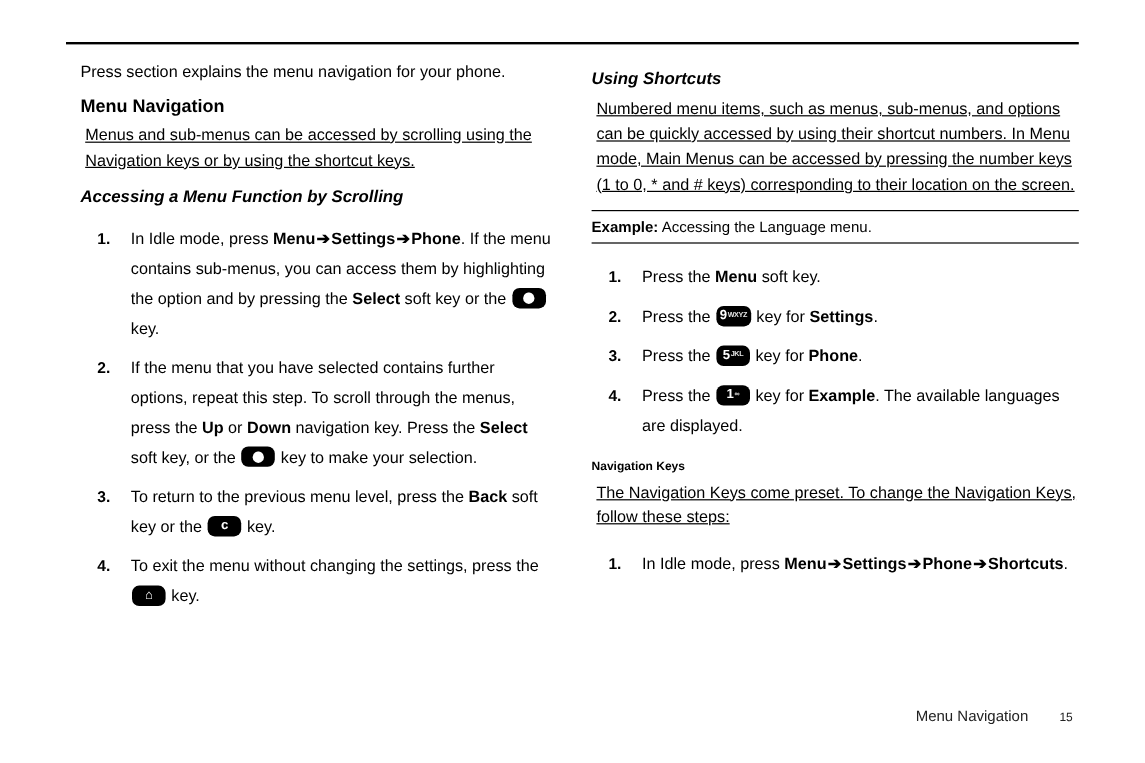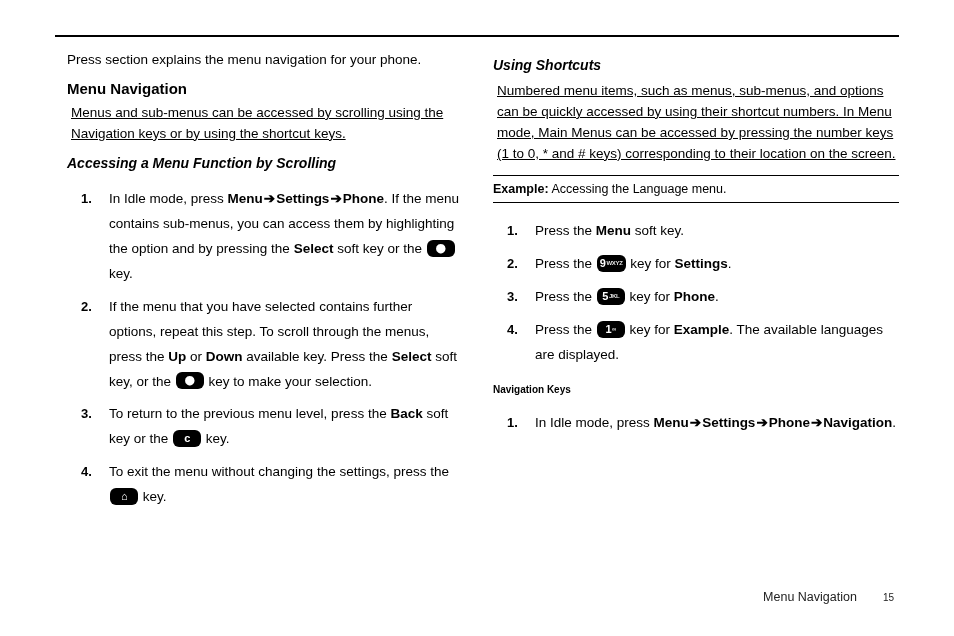--- a/index.html
+++ b/index.html
@@ -150,21 +150,21 @@
     <div class="col">
       <p class="intro">Press section explains the menu navigation for your phone.</p>
       <div class="h2">Menu Navigation</div>
       <p class="body-p">Menus and sub-menus can be accessed by scrolling using the Navigation keys or by using the shortcut keys.</p>
       <div class="h3-italic">Accessing a Menu Function by Scrolling</div>
       <ol class="steps">
         <li>
           <span>In Idle mode, press </span><span class="b">Menu</span><span class="arrow"> ➔ </span><span class="b">Settings</span><span class="arrow"> ➔ </span><span class="b">Phone</span><span>. If the menu contains sub-menus, you can access them by highlighting the option and by pressing the </span><span class="b">Select</span><span> soft key or the </span><span class="key"><span class="g">⬤</span></span><span> key.</span>
         </li>
         <li>
-          <span>If the menu that you have selected contains further options, repeat this step. To scroll through the menus, press the </span><span class="b">Up</span><span> or </span><span class="b">Down</span><span> available key. Press the </span><span class="b">Select</span><span> soft key, or the </span><span class="key"><span class="g">⬤</span></span><span> key to make your selection.</span>
+          <span>If the menu that you have selected contains further options, repeat this step. To scroll through the menus, press the </span><span class="b">Up</span><span> or </span><span class="b">Down</span><span> navigation key. Press the </span><span class="b">Select</span><span> soft key, or the </span><span class="key"><span class="g">⬤</span></span><span> key to make your selection.</span>
         </li>
         <li>
           <span>To return to the previous menu level, press the </span><span class="b">Back</span><span> soft key or the </span><span class="key"><span class="g big">ᴄ</span></span><span> key.</span>
         </li>
         <li>
           <span>To exit the menu without changing the settings, press the </span><span class="key"><span class="g big">⌂</span></span><span> key.</span>
         </li>
       </ol>
     </div>
 
@@ -196,23 +196,24 @@
         </li>
         <li>
           <span>Press the </span><span class="key"><span class="g">
                 <span class="big">1</span>
                 <span class="sm">∞</span>
               </span></span><span> key for </span><span class="b">Example</span><span>. The available languages are displayed.</span>
         </li>
       </ol>
 
       <div class="h3-bold" style="margin-left:0">Navigation Keys</div>
+      <p class="body-p" style="margin-left:4px">The Navigation Keys come preset. To change the Navigation Keys, follow these steps:</p>
       <ol class="steps" style="margin-left:14px">
         <li>
-          <span>In Idle mode, press </span><span class="b">Menu</span><span class="arrow"> ➔ </span><span class="b">Settings</span><span class="arrow"> ➔ </span><span class="b">Phone</span><span class="arrow"> ➔ </span><span class="b">Navigation</span><span>.</span>
+          <span>In Idle mode, press </span><span class="b">Menu</span><span class="arrow"> ➔ </span><span class="b">Settings</span><span class="arrow"> ➔ </span><span class="b">Phone</span><span class="arrow"> ➔ </span><span class="b">Shortcuts</span><span>.</span>
         </li>
       </ol>
     </div>
   </div>
 </div>
 
 <div class="footer">
   <span>Menu Navigation</span>
   <span class="pg">15</span>
 </div>

